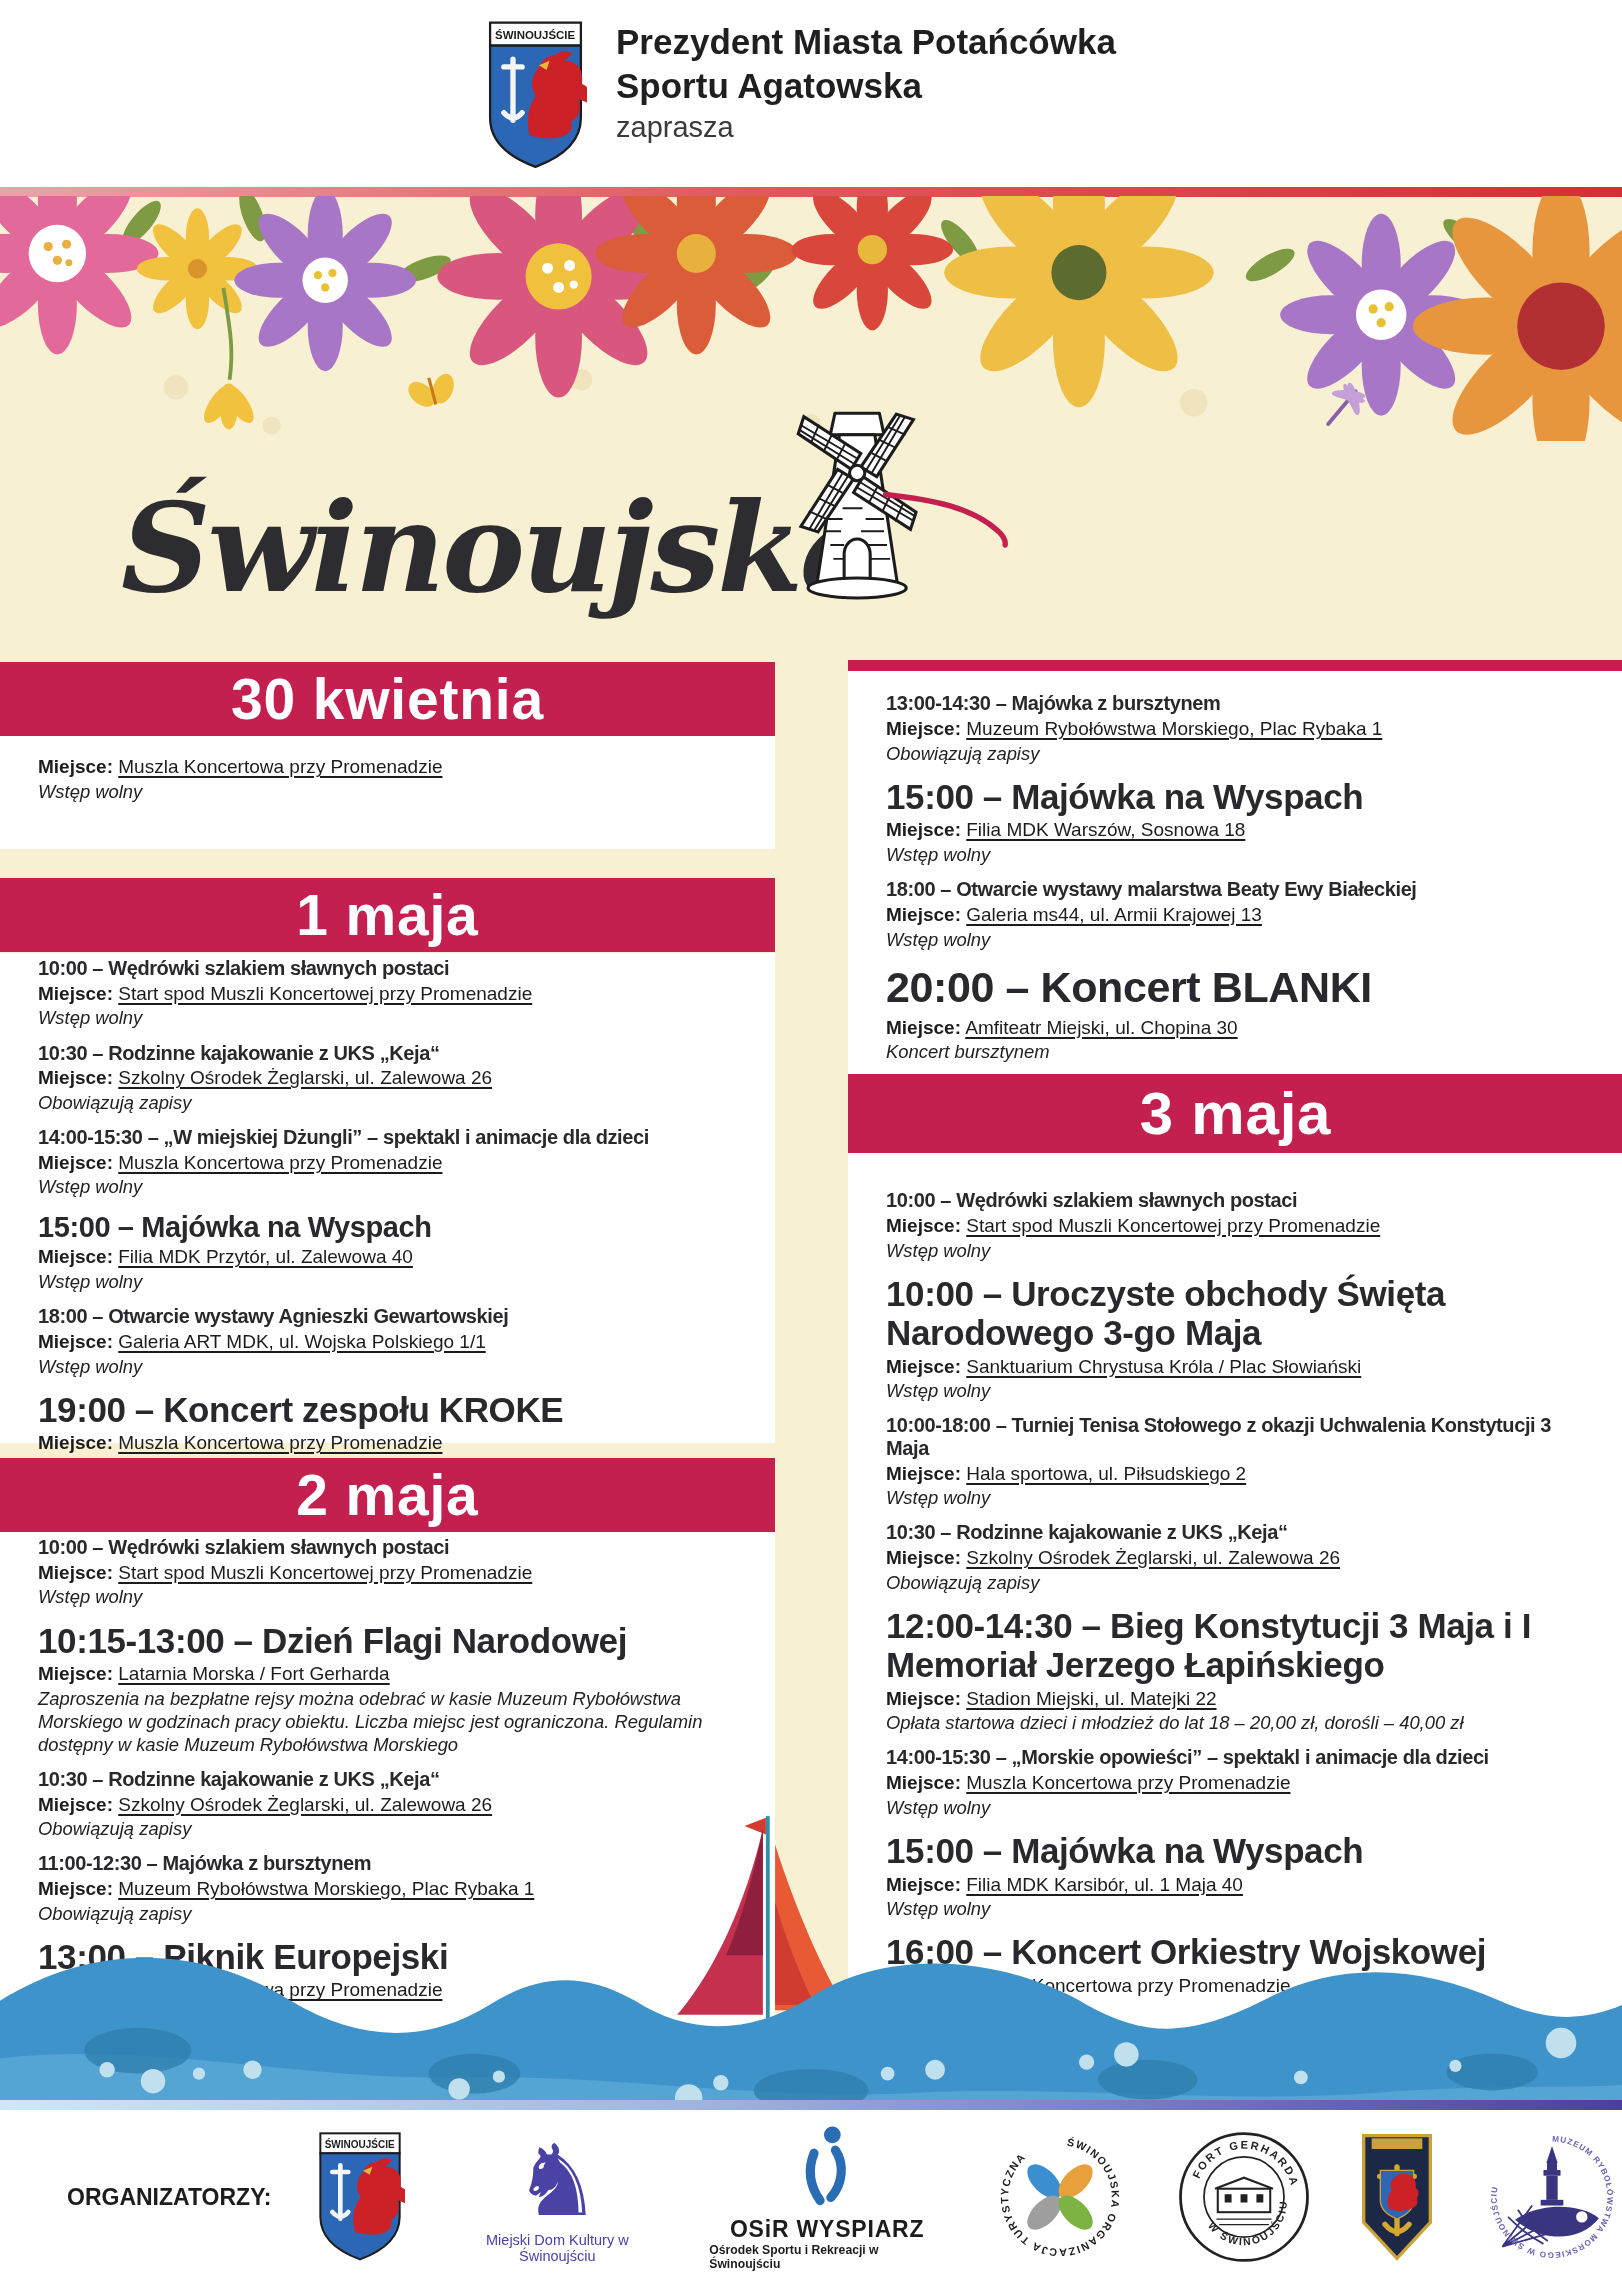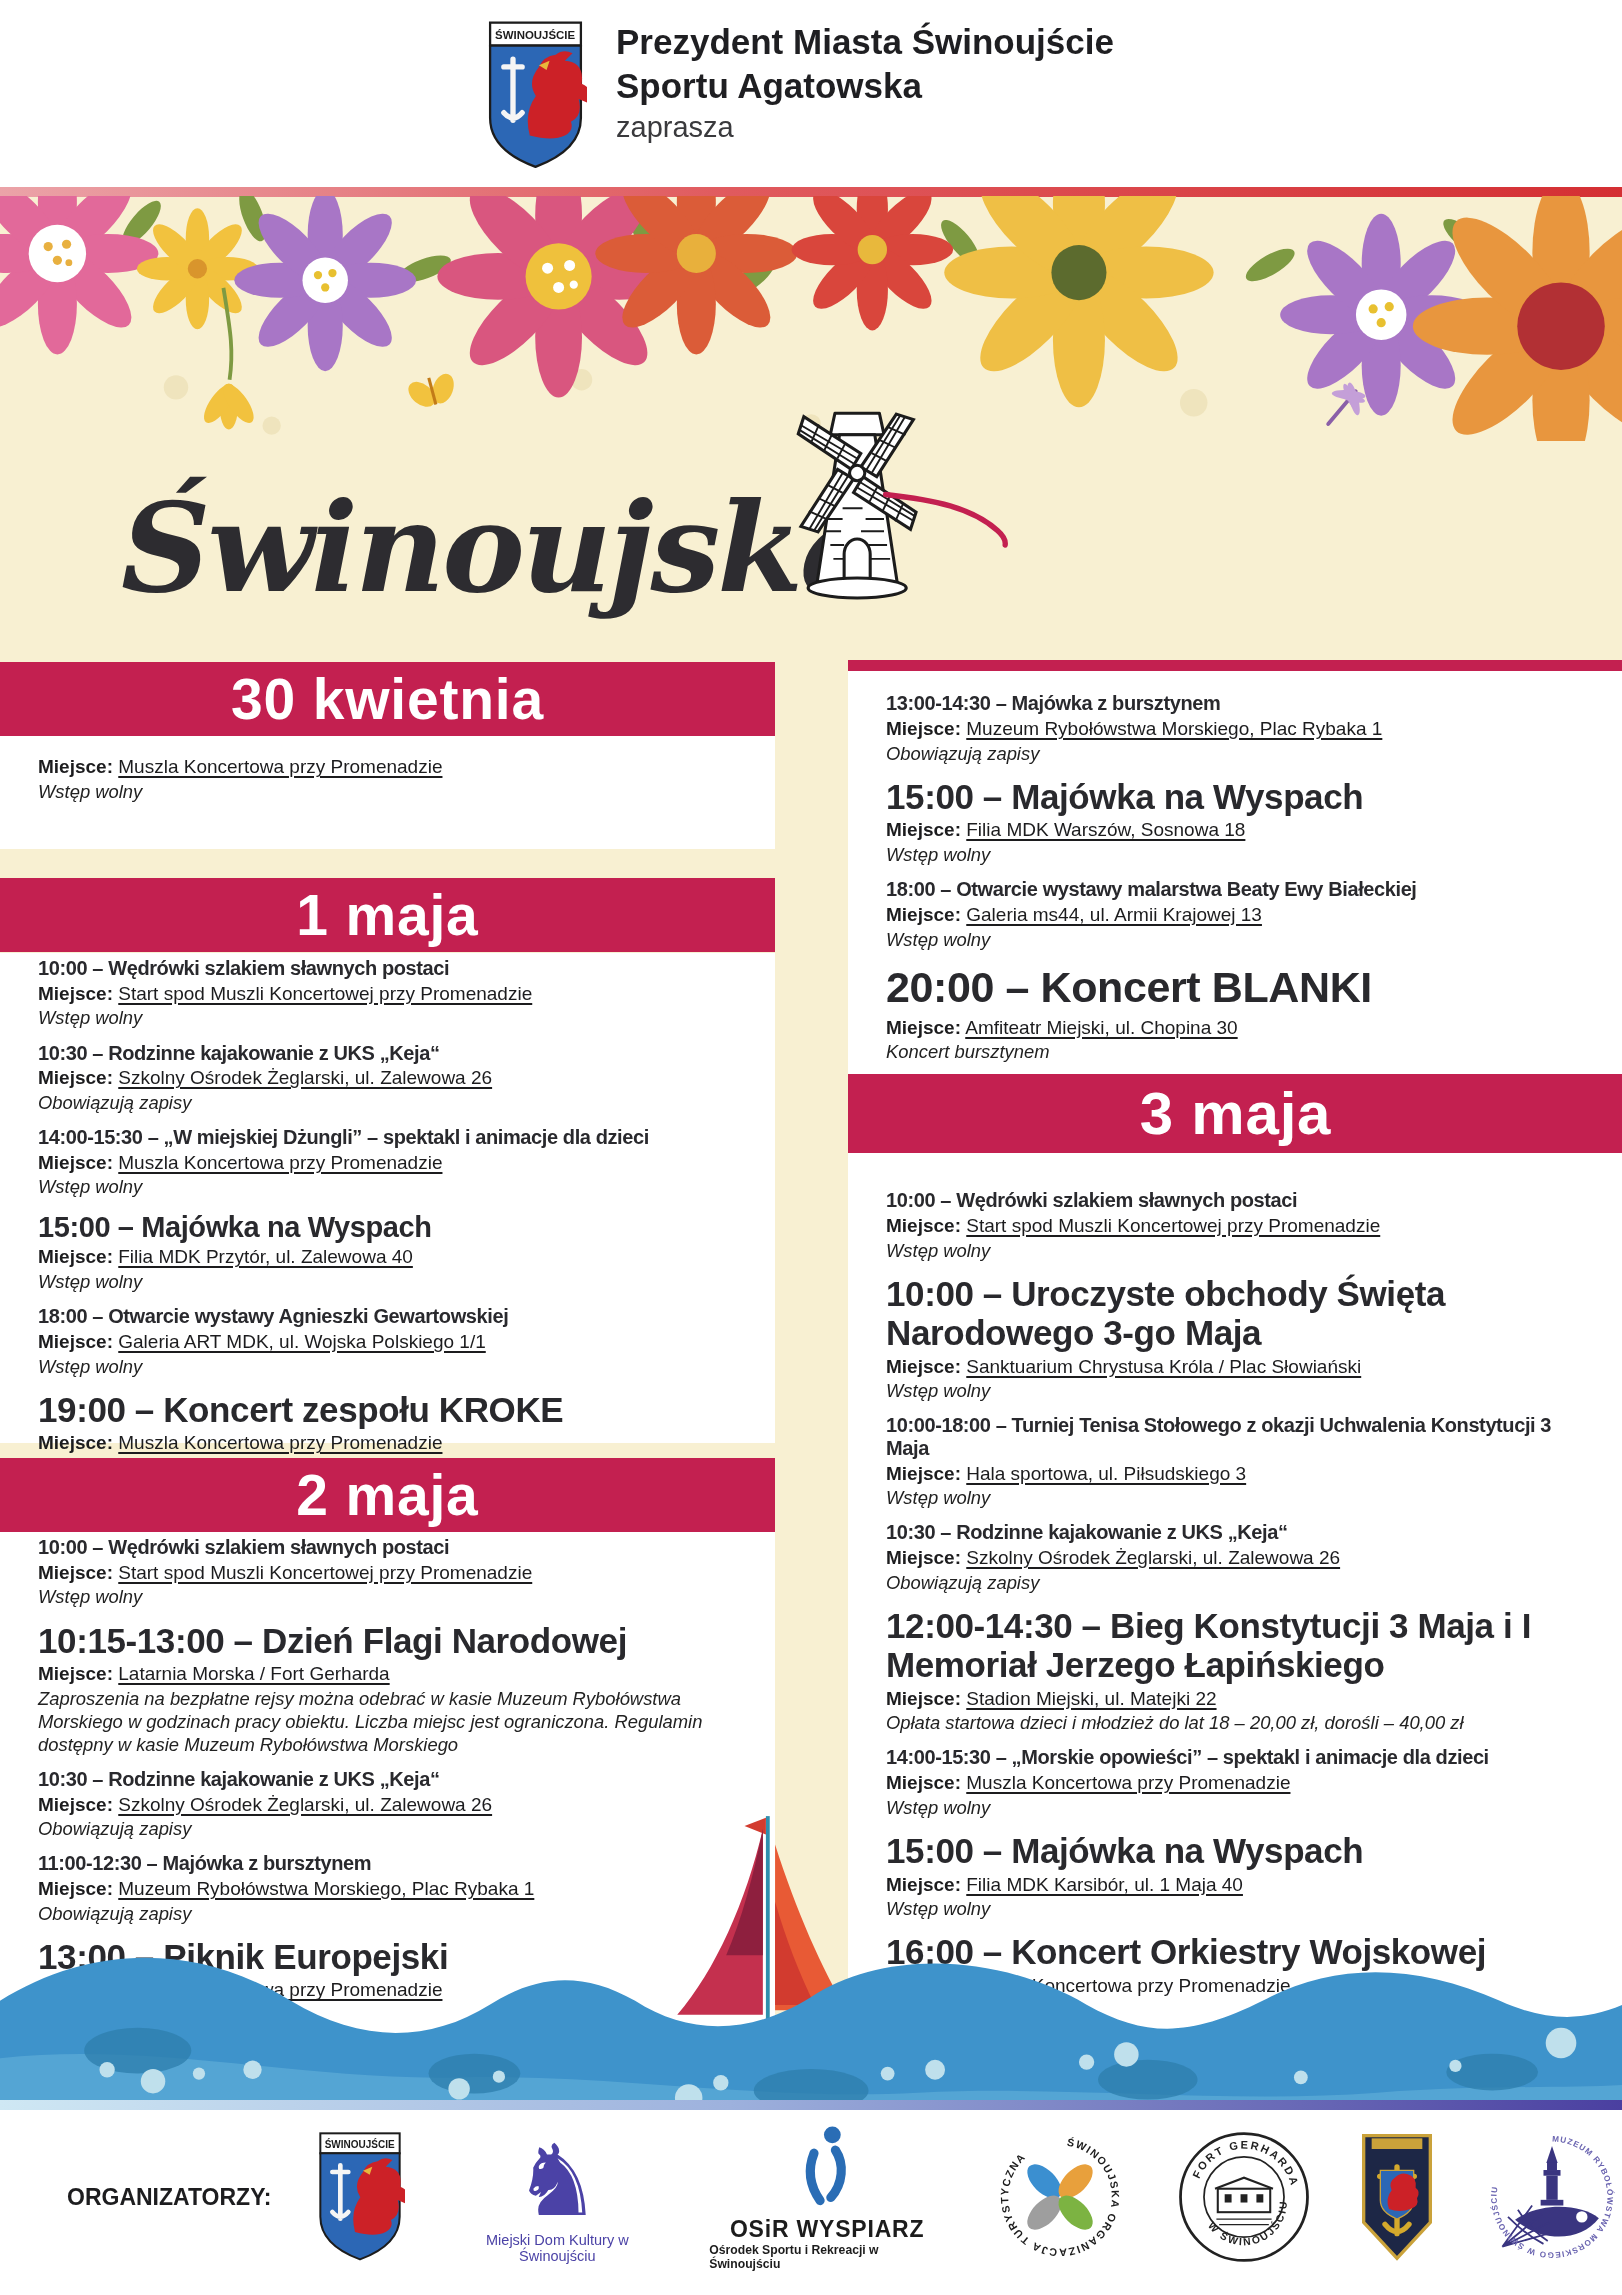--- a/index.html
+++ b/index.html
@@ -52,21 +52,21 @@
   <div class="hdr">
     <svg class="abs" style="left:484px;top:21.4px" width="103" height="149" viewBox="0 0 135 195">
       <rect x="8" y="2" width="119" height="30" fill="#fff" stroke="#1c1c1c" stroke-width="3"></rect>
       <text x="67" y="24" text-anchor="middle" font-size="15" font-weight="bold" fill="#1c1c1c">ŚWINOUJŚCIE</text>
       <path d="M8 32 h119 v95 q0 42 -59.5 64 q-59.5 -22 -59.5 -64 Z" fill="#2c67b5" stroke="#1c1c1c" stroke-width="3"></path>
       <path d="M38 50 v80 m-12 -70 h24 m-24 60 q12 14 24 0" stroke="#f5f5f5" stroke-width="7" fill="none" stroke-linecap="round"></path>
       <path d="M60 150 q-8 -30 8 -52 q-12 -18 4 -38 q6 -14 22 -16 q10 -8 22 -2 l-10 10 q26 2 22 30 q16 6 10 26 l-14 -6 q6 22 -10 30 q4 12 -8 18 q-16 8 -46 0 Z" fill="#cc2127"></path>
       <path d="M72 58 l14 -6 l-4 12 Z" fill="#e8b83c"></path>
     </svg>
     <div class="hdr-text">
-      <div class="hdr-l1">Prezydent Miasta Świnoujście</div>
+      <div class="hdr-l1">Prezydent Miasta Potańcówka</div>
       <div class="hdr-l2">Sportu Agatowska</div>
       <div class="hdr-l3">zaprasza</div>
     </div>
   </div>
   <div class="strip"></div>
 
   <svg class="abs" style="left:0;top:196px" width="1623" height="245" viewBox="0 0 2121 320">
     <defs>
       <g id="p8">
         <ellipse cx="0" cy="-44" rx="17" ry="44" fill="currentColor"></ellipse>
@@ -358,21 +358,21 @@
     <div class="ev-place">
       <b>Miejsce:</b>
       <span class="loc">Sanktuarium Chrystusa Króla / Plac Słowiański</span>
     </div>
     <div class="ev-note">Wstęp wolny</div>
   </div>
         <div class="event sz-s">
     <div class="ev-title">10:00-18:00 – Turniej Tenisa Stołowego z okazji Uchwalenia Konstytucji 3 Maja</div>
     <div class="ev-place">
       <b>Miejsce:</b>
-      <span class="loc">Hala sportowa, ul. Piłsudskiego 3</span>
+      <span class="loc">Hala sportowa, ul. Piłsudskiego 2</span>
     </div>
     <div class="ev-note">Wstęp wolny</div>
   </div>
         <div class="event sz-s">
     <div class="ev-title">10:30 – Rodzinne kajakowanie z UKS „Keja“</div>
     <div class="ev-place">
       <b>Miejsce:</b>
       <span class="loc">Szkolny Ośrodek Żeglarski, ul. Zalewowa 26</span>
     </div>
     <div class="ev-note">Obowiązują zapisy</div>

